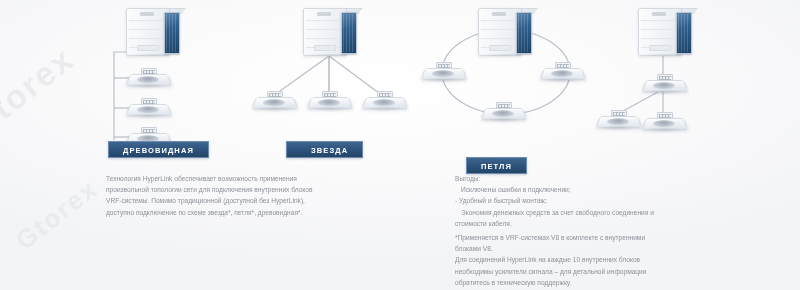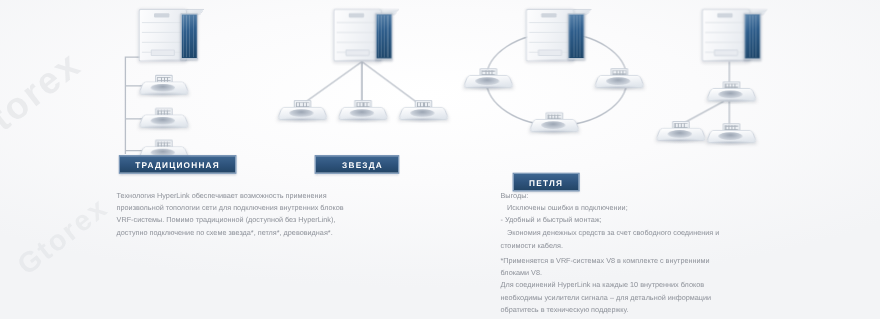--- a/index.html
+++ b/index.html
@@ -294,21 +294,21 @@
         <div class="grid"></div>
           <div class="panel"></div>
           <div class="inner"></div>
           <div class="shadow"></div>
       </div>
     </div>
 
   </div>
 
   <div class="chips">
-    <div class="chip c-trad">ТРАДИЦИОННАЯ</div>
+    <div class="chip c-trad">ДРЕВОВИДНАЯ</div>
     <div class="chip c-star">ЗВЕЗДА</div>
     <div class="chip c-loop">ПЕТЛЯ</div>
   </div>
 
   <div class="textcol t-left">
     <p>Технология HyperLink обеспечивает возможность применения</p>
     <p>произвольной топологии сети для подключения внутренних блоков</p>
     <p>VRF-системы. Помимо традиционной (доступной без HyperLink),</p>
     <p>доступно подключение по схеме звезда*, петля*, древовидная*.</p>
   </div>

